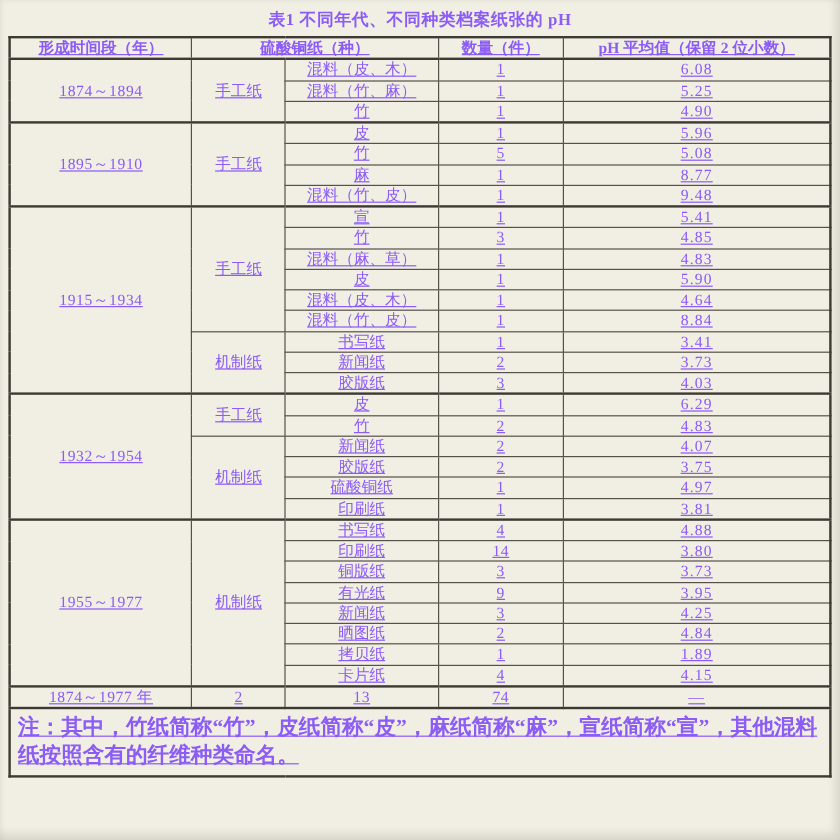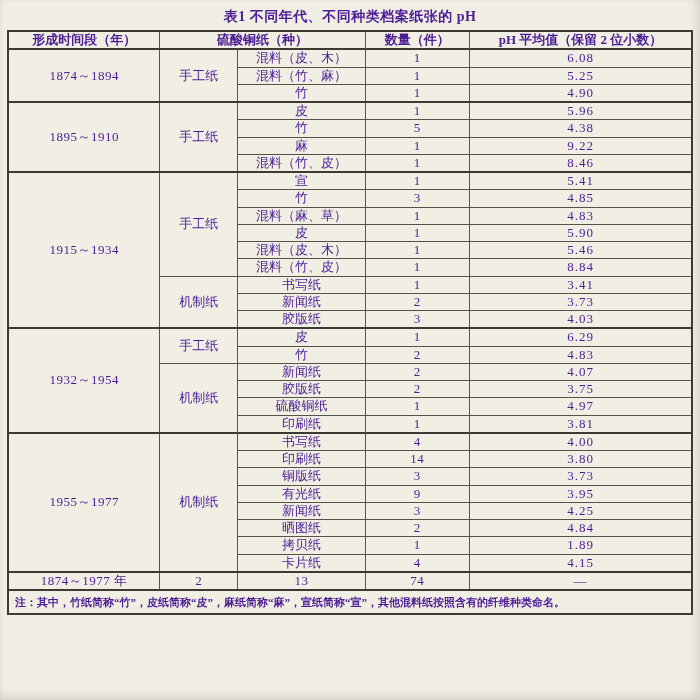--- a/index.html
+++ b/index.html
@@ -2,58 +2,59 @@
 <html><head>
 <meta charset="utf-8">
 <style>
   * { box-sizing: border-box; }
   html, body { margin: 0; padding: 0; background: #e7e4da; }
   .page {
     width: 700px; height: 700px;
     background: #f1eee3;
     padding: 5px 7px 8px 7px;
     font-family: "Liberation Serif", "DejaVu Serif", serif;
-    color: #4c1d95;
+    color: #8b5cf6;
     box-shadow: inset -4px -5px 8px rgba(0,0,0,0.10), inset 2px 1px 4px rgba(0,0,0,0.04);
     position: relative;
   }
   .title {
     text-align: center;
     font-weight: bold;
     font-size: 14px;
     padding: 3px 0 4px 0;
     letter-spacing: 0.5px;
   }
   table.ph-table {
     width: 100%;
     height: 540px;
     border-collapse: collapse;
     table-layout: fixed;
     border: 2px solid #3c3a33;
     background: transparent;
+    text-decoration: underline;
   }
   .ph-table th, .ph-table td {
     border: 1px solid #56524a;
     text-align: center;
     vertical-align: middle;
     font-size: 13px;
     padding: 0 3px;
     overflow: hidden;
     white-space: nowrap;
     line-height: 1.25;
   }
   .ph-table th { font-weight: bold; font-size: 13px; }
   tr.group-start > td, tr.group-start > th { border-top: 2px solid #3c3a33; }
   tr.section-start > td { border-top: 1.5px solid #4a463f; }
   td.period-cell { letter-spacing: 0.5px; }
   td.ph-cell { letter-spacing: 1px; }
   td.count-cell { letter-spacing: 0.5px; }
   tr.note-row td {
     text-align: left;
-    font-size: 11px;
+    font-size: 18px;
     padding: 4px 6px;
     white-space: normal;
     line-height: 1.3;
     font-weight: bold;
   }
 </style>
 </head>
 <body>
 
 <div class="page">
@@ -95,31 +96,31 @@
         <tr class="group-start">
           <td rowspan="4" class="period-cell">1895～1910</td>
           <td rowspan="4" class="category-cell">手工纸</td>
           <td class="type-cell">皮</td>
           <td class="count-cell">1</td>
           <td class="ph-cell">5.96</td>
         </tr>
         <tr>
           <td class="type-cell">竹</td>
           <td class="count-cell">5</td>
-          <td class="ph-cell">4.38</td>
+          <td class="ph-cell">5.08</td>
         </tr>
         <tr>
           <td class="type-cell">麻</td>
           <td class="count-cell">1</td>
-          <td class="ph-cell">9.22</td>
+          <td class="ph-cell">8.77</td>
         </tr>
         <tr>
           <td class="type-cell">混料（竹、皮）</td>
           <td class="count-cell">1</td>
-          <td class="ph-cell">8.46</td>
+          <td class="ph-cell">9.48</td>
         </tr>
         <tr class="group-start">
           <td rowspan="9" class="period-cell">1915～1934</td>
           <td rowspan="6" class="category-cell">手工纸</td>
           <td class="type-cell">宣</td>
           <td class="count-cell">1</td>
           <td class="ph-cell">5.41</td>
         </tr>
         <tr>
           <td class="type-cell">竹</td>
@@ -132,21 +133,21 @@
           <td class="ph-cell">4.83</td>
         </tr>
         <tr>
           <td class="type-cell">皮</td>
           <td class="count-cell">1</td>
           <td class="ph-cell">5.90</td>
         </tr>
         <tr>
           <td class="type-cell">混料（皮、木）</td>
           <td class="count-cell">1</td>
-          <td class="ph-cell">5.46</td>
+          <td class="ph-cell">4.64</td>
         </tr>
         <tr>
           <td class="type-cell">混料（竹、皮）</td>
           <td class="count-cell">1</td>
           <td class="ph-cell">8.84</td>
         </tr>
         <tr class="section-start">
           <td rowspan="3" class="category-cell">机制纸</td>
           <td class="type-cell">书写纸</td>
           <td class="count-cell">1</td>
@@ -193,21 +194,21 @@
         <tr>
           <td class="type-cell">印刷纸</td>
           <td class="count-cell">1</td>
           <td class="ph-cell">3.81</td>
         </tr>
         <tr class="group-start">
           <td rowspan="8" class="period-cell">1955～1977</td>
           <td rowspan="8" class="category-cell">机制纸</td>
           <td class="type-cell">书写纸</td>
           <td class="count-cell">4</td>
-          <td class="ph-cell">4.00</td>
+          <td class="ph-cell">4.88</td>
         </tr>
         <tr>
           <td class="type-cell">印刷纸</td>
           <td class="count-cell">14</td>
           <td class="ph-cell">3.80</td>
         </tr>
         <tr>
           <td class="type-cell">铜版纸</td>
           <td class="count-cell">3</td>
           <td class="ph-cell">3.73</td>

